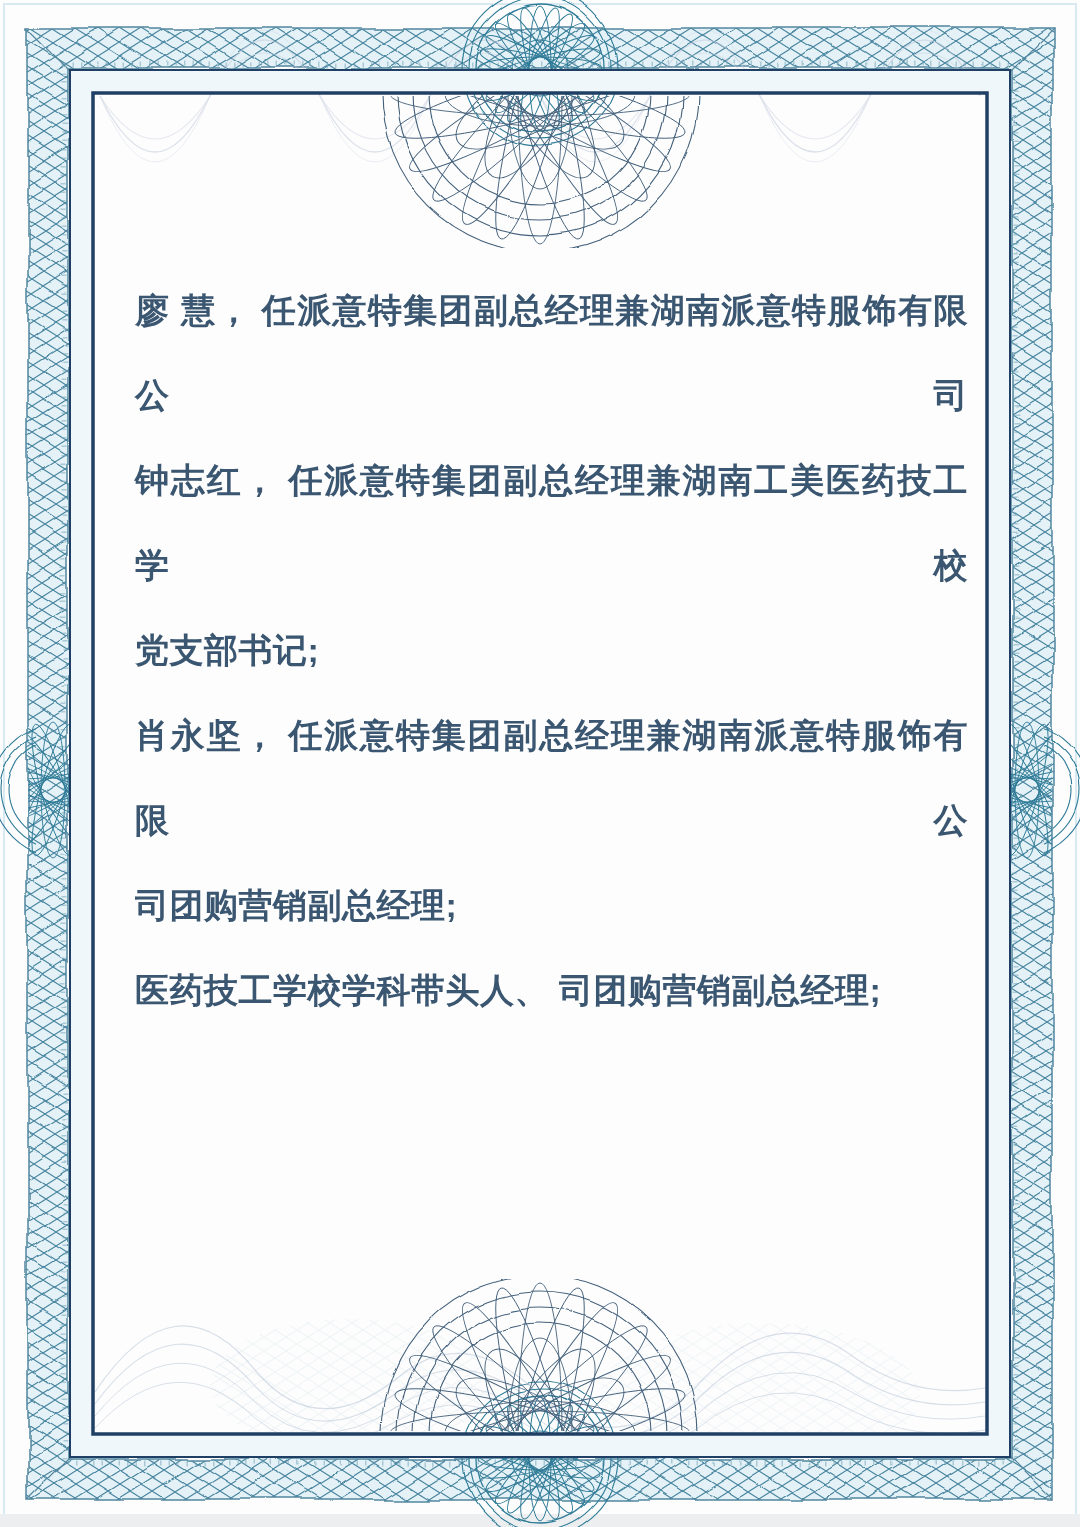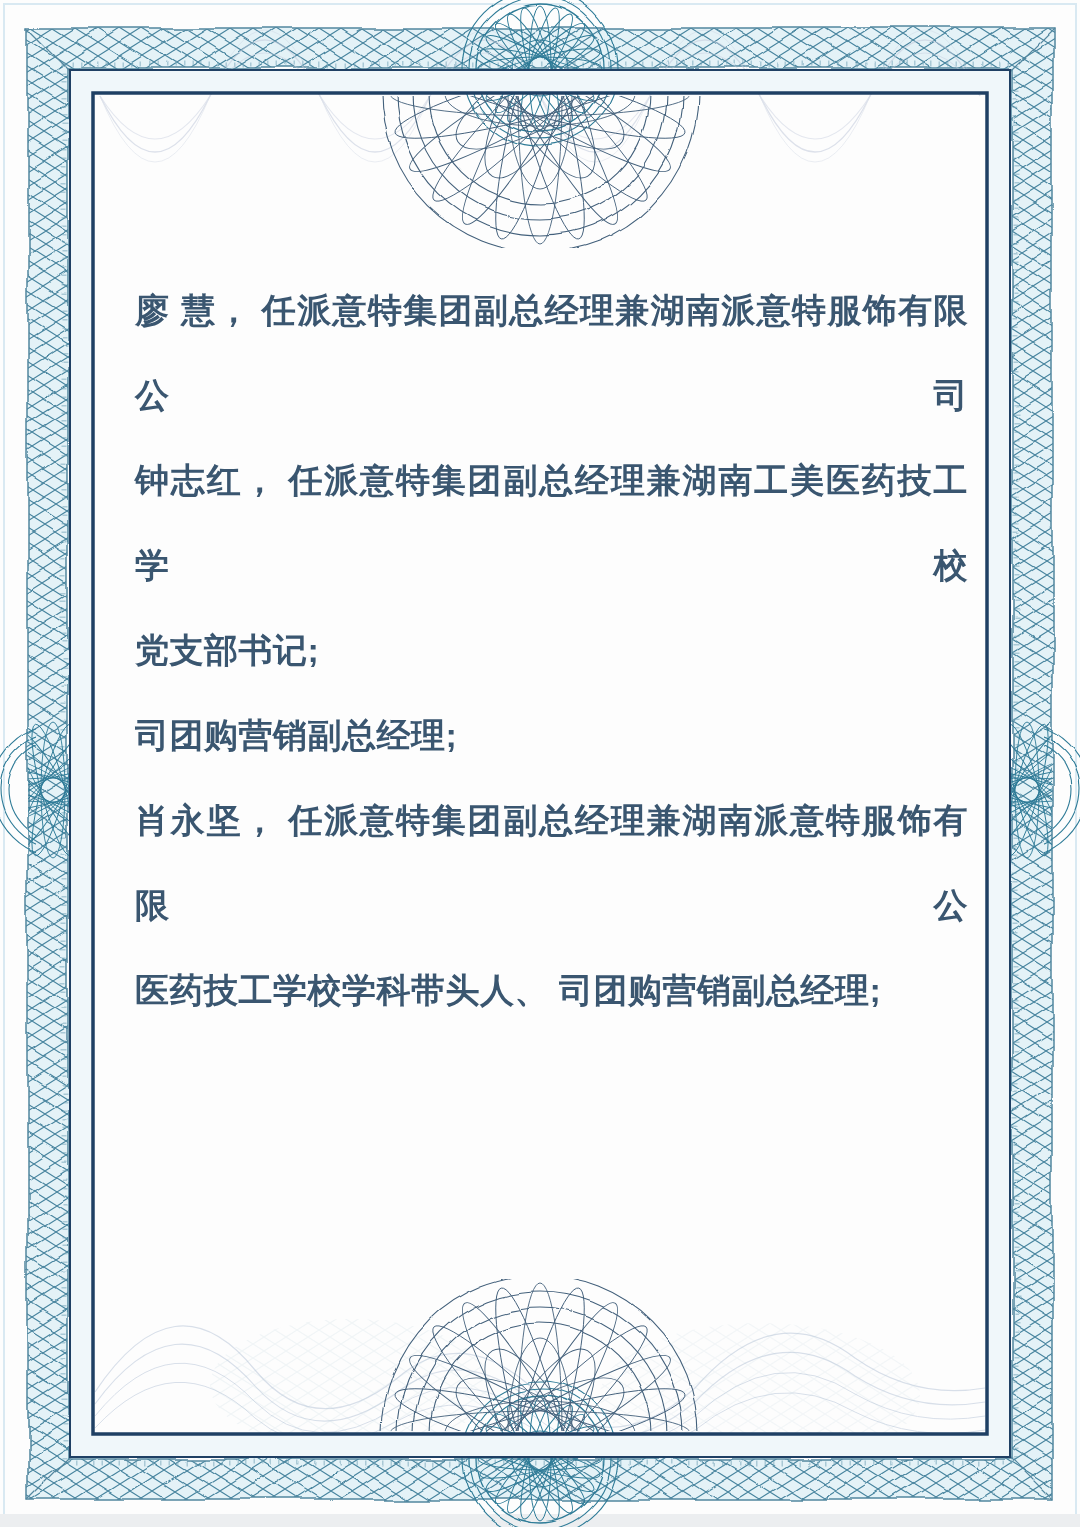--- a/index.html
+++ b/index.html
@@ -172,22 +172,22 @@
       <div class="line l-first l-just"><span class="name">廖 慧，</span><span class="body">任派意特集团副总经理兼湖南派意特服饰有限公司</span></div>
     </div>
 
     <div class="entry">
       <div class="line l-first l-just"><span class="name">钟志红，</span><span class="body">任派意特集团副总经理兼湖南工美医药技工学校</span></div>
       <div class="line"><span class="body">党支部书记;</span></div>
     </div>
 
 
     <div class="entry">
+      <div class="line l-first l-just"><span class="name">肖永坚，</span><span class="body">任派意特集团副总经理兼湖南派意特服饰有限公</span></div>
       <div class="line"><span class="body">司团购营销副总经理;</span></div>
-      <div class="line l-first l-just"><span class="name">肖永坚，</span><span class="body">任派意特集团副总经理兼湖南派意特服饰有限公</span></div>
     </div>
 
     <div class="entry">
       <div class="line"><span class="body">医药技工学校学科带头人、 司团购营销副总经理;</span></div>
     </div>
 
   </div>
 </div>
 
 </body></html>

